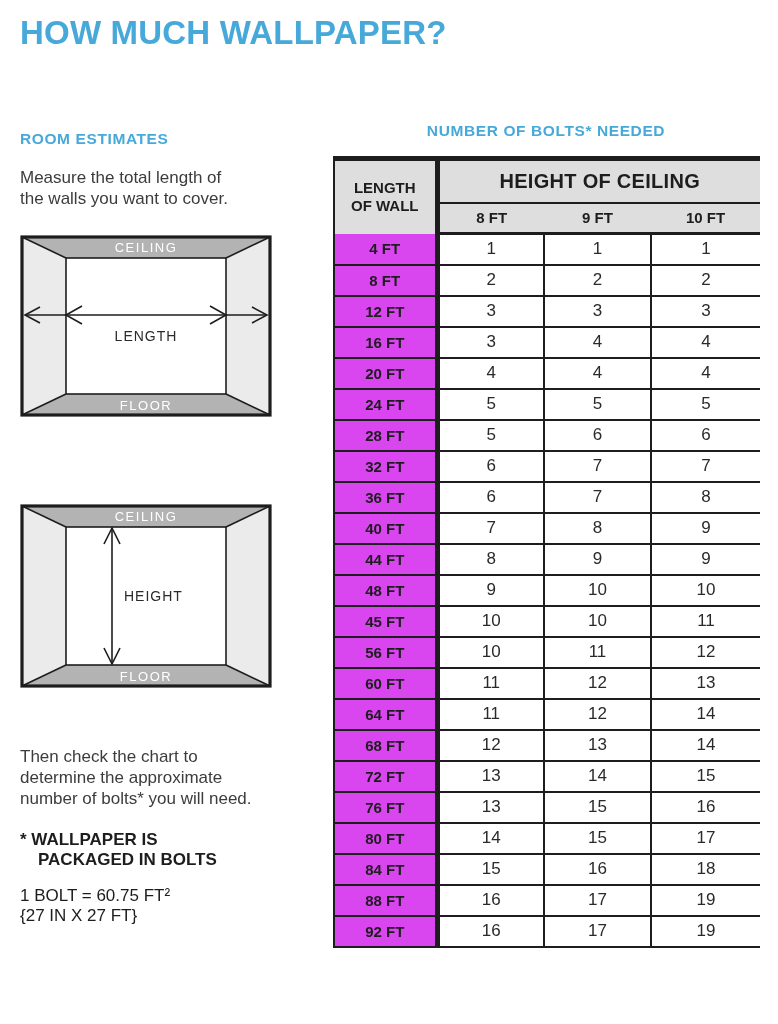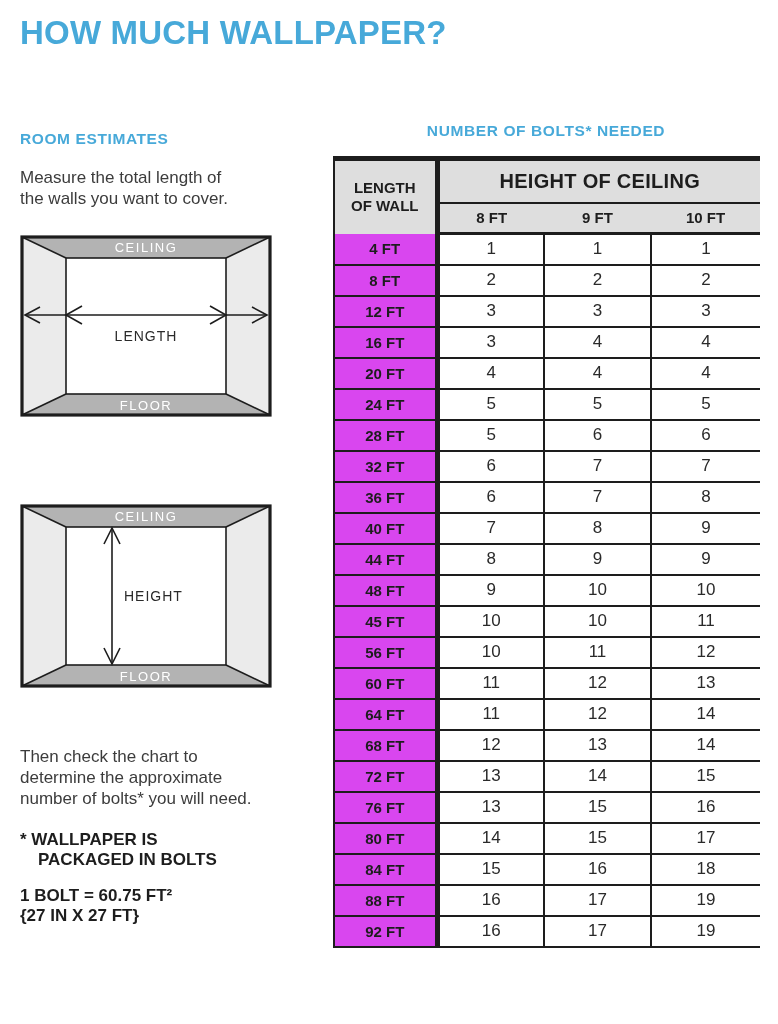--- a/index.html
+++ b/index.html
@@ -38,21 +38,21 @@
   .diagram-1 { top: 235px; }
   .diagram-2 { top: 504px; }
 
   .footnote {
     position: absolute; left: 20px; top: 830px;
     font-size: 17px; font-weight: bold; color: #1d1d1d; line-height: 20px;
   }
   .footnote .indent { margin-left: 18px; }
   .bolt-info {
     position: absolute; left: 20px; top: 886px;
-    font-size: 17px; font-weight: bold; color: #1d1d1d; line-height: 20px;
+    font-size: 17px; font-weight: normal; color: #1d1d1d; line-height: 20px;
   }
 
   table.bolts {
     position: absolute; left: 333px; top: 156px;
     width: 426px; border-collapse: collapse; table-layout: fixed;
     border-top: 5px solid #1d1d1d;
     border-left: 2px solid #1d1d1d;
     border-bottom: 2px solid #1d1d1d;
   }
   table.bolts col.c0 { width: 103px; }

